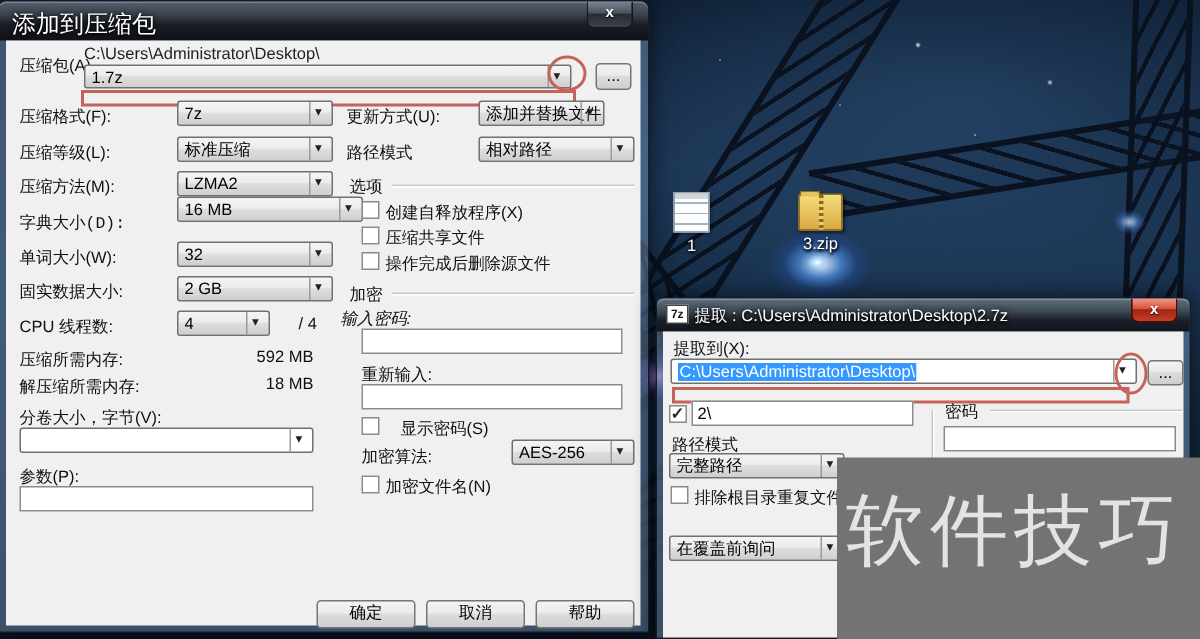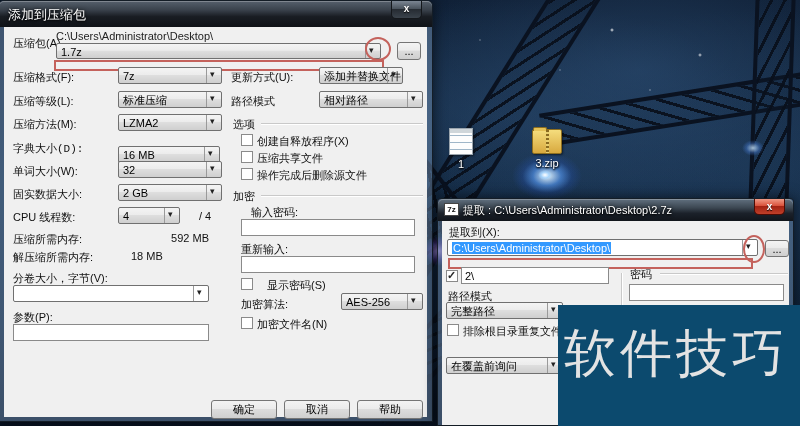--- a/index.html
+++ b/index.html
@@ -47,21 +47,21 @@
   .ico-zip::after { content:""; position:absolute; left:13px; top:0; width:3px; height:100%;
     background:repeating-linear-gradient(180deg,#8a6a20 0 2px,#e8cf6f 2px 4px); }
 
   
   .dlg { position:absolute; border:1px solid rgba(15,22,30,.9); border-radius:6px 6px 0 0;
     background:rgba(125,155,190,.45); box-shadow:0 0 14px rgba(0,0,0,.6); }
   .tbar { position:absolute; left:0; right:0; top:0; height:26px; border-radius:5px 5px 0 0;
     background:linear-gradient(180deg,#56606c 0%,#39414b 35%,#191d23 60%,#0f1217 100%);
     box-shadow:inset 0 1px 0 rgba(255,255,255,.25); }
   .tbar.short { height:22px; background:linear-gradient(180deg,#61707f 0%,#3c4752 40%,#1b212a 65%,#11151b 100%); }
-  .ttext { position:absolute; left:9px; top:5px; font-size:13px; color:#fff;
+  .ttext { position:absolute; left:9px; top:5px; font-size:16px; color:#fff;
     text-shadow:0 0 4px rgba(0,0,0,.9), 0 1px 2px #000; white-space:nowrap; }
   .client { position:absolute; background:#f0f0f0; }
   .closebtn { position:absolute; top:0; width:31px; height:18px; border:1px solid #14171b; border-top:none;
     border-radius:0 0 5px 5px; color:#fff; font-size:10px; font-weight:bold; text-align:center;
     line-height:16px; text-shadow:0 1px 1px #000; cursor:pointer;
     background:linear-gradient(180deg,#7b8693 0%,#4a535d 45%,#262c33 50%,#3a424b 100%); }
   .closebtn.red { background:linear-gradient(180deg,#f09a86 0%,#d9523c 45%,#a32313 50%,#c0402a 100%);
     border-color:#4e0b03; }
 
   .lab { position:absolute; font-size:11px; color:#101010; white-space:nowrap; }
@@ -84,21 +84,21 @@
   .sel { background:#3399ff; color:#fff; padding:0 1px; }
 
   
   .ann-rect { position:absolute; border:2px solid #c4625c; background:transparent; }
   .ann-ell  { position:absolute; border:2px solid #c4625c; border-radius:50%; background:transparent; }
 
   .z7icon { position:absolute; width:15px; height:13px; background:#fff; border:1px solid #444;
     font-size:8px; font-weight:bold; color:#111; text-align:center; line-height:12px; }
 
   
-  .wm { position:absolute; left:558px; top:305px; width:242px; height:121px; background:#0c4a6e; z-index:40;padding-left:44px; }
+  .wm { position:absolute; left:558px; top:305px; width:242px; height:121px; background:#737373; z-index:40;padding-left:44px; }
   .wm .wmtext { position:absolute; left:6px; top:14px; font-size:52px; color:#e3e3e3;
     letter-spacing:4px; white-space:nowrap; font-weight:400; }
 </style>
 </head>
 <body>
 
 <div id="screen">
 
   <div class="desktop">
     <div class="truss" style="left:472px; top:-40px; width:46px; height:330px; transform:rotate(32deg);"></div>
@@ -153,21 +153,21 @@
     <div class="combo" style="left:119px; top:90px; width:104px;">
       <span class="ct">标准压缩</span>
         <span class="carr"></span>
     </div>
     <div class="lab" style="left:14px; top:116px;">压缩方法(M):</div>
     <div class="combo" style="left:119px; top:113px; width:104px;">
       <span class="ct">LZMA2</span>
         <span class="carr"></span>
     </div>
     <div class="lab" style="left:14px; top:140px;font-family:Liberation Mono, monospace;">字典大小(D):</div>
-    <div class="combo" style="left:119px; top:145px; width:102px;padding-left:12px;">
+    <div class="combo" style="left:119px; top:130px; width:124px;padding-left:12px;">
       <span class="ct">16 MB</span>
         <span class="carr"></span>
     </div>
     <div class="lab" style="left:14px; top:163px;">单词大小(W):</div>
     <div class="combo" style="left:119px; top:160px; width:104px;">
       <span class="ct">32</span>
         <span class="carr"></span>
     </div>
     <div class="lab" style="left:14px; top:186px;">固实数据大小:</div>
     <div class="combo" style="left:119px; top:183px; width:104px;">
@@ -177,21 +177,21 @@
     <div class="lab" style="left:14px; top:209px;">CPU 线程数:</div>
     <div class="combo" style="left:119px; top:206px; width:62px;">
       <span class="ct">4</span>
         <span class="carr"></span>
     </div>
     <div class="lab" style="left:200px; top:209px;">/ 4</div>
 
     <div class="lab" style="left:14px; top:231px;">压缩所需内存:</div>
     <div class="lab" style="left:132px; top:231px; width:78px; text-align:right;">592 MB</div>
     <div class="lab" style="left:14px; top:249px;">解压缩所需内存:</div>
-    <div class="lab" style="left:132px; top:249px; width:78px; ">18 MB</div>
+    <div class="lab" style="left:132px; top:249px; width:78px; text-align:right;">18 MB</div>
 
     <div class="lab" style="left:14px; top:270px;">分卷大小，字节(V):</div>
     <div class="combo" style="left:14px; top:284px; width:196px; background:#fff;">
       <span class="ct"></span>
         <span class="carr"></span>
     </div>
     <div class="lab" style="left:14px; top:309px;">参数(P):</div>
     <div class="tin" style="left:14px; top:323px; width:196px;">
       <span class="ct"></span>
     </div>
@@ -211,21 +211,21 @@
     <div class="gline" style="left:262px; top:122px; width:162px;"></div>
     <div class="cb" style="left:242px; top:133px;"></div>
     <div class="lab" style="left:258px; top:133px;">创建自释放程序(X)</div>
     <div class="cb" style="left:242px; top:150px;"></div>
     <div class="lab" style="left:258px; top:150px;">压缩共享文件</div>
     <div class="cb" style="left:242px; top:167px;"></div>
     <div class="lab" style="left:258px; top:167px;">操作完成后删除源文件</div>
 
     <div class="lab" style="left:234px; top:188px;">加密</div>
     <div class="gline" style="left:262px; top:194px; width:162px;"></div>
-    <div class="lab" style="left:252px; top:204px;">输入密码:</div>
+    <div class="lab" style="left:228px; top:204px;font-style:italic;">输入密码:</div>
     <div class="tin" style="left:242px; top:218px; width:174px;">
       <span class="ct"></span>
     </div>
     <div class="lab" style="left:242px; top:241px;">重新输入:</div>
     <div class="tin" style="left:242px; top:255px; width:174px;">
       <span class="ct"></span>
     </div>
     <div class="cb" style="left:242px; top:277px;"></div>
     <div class="lab" style="left:268px; top:277px;">显示密码(S)</div>
     <div class="lab" style="left:242px; top:296px;">加密算法:</div>

